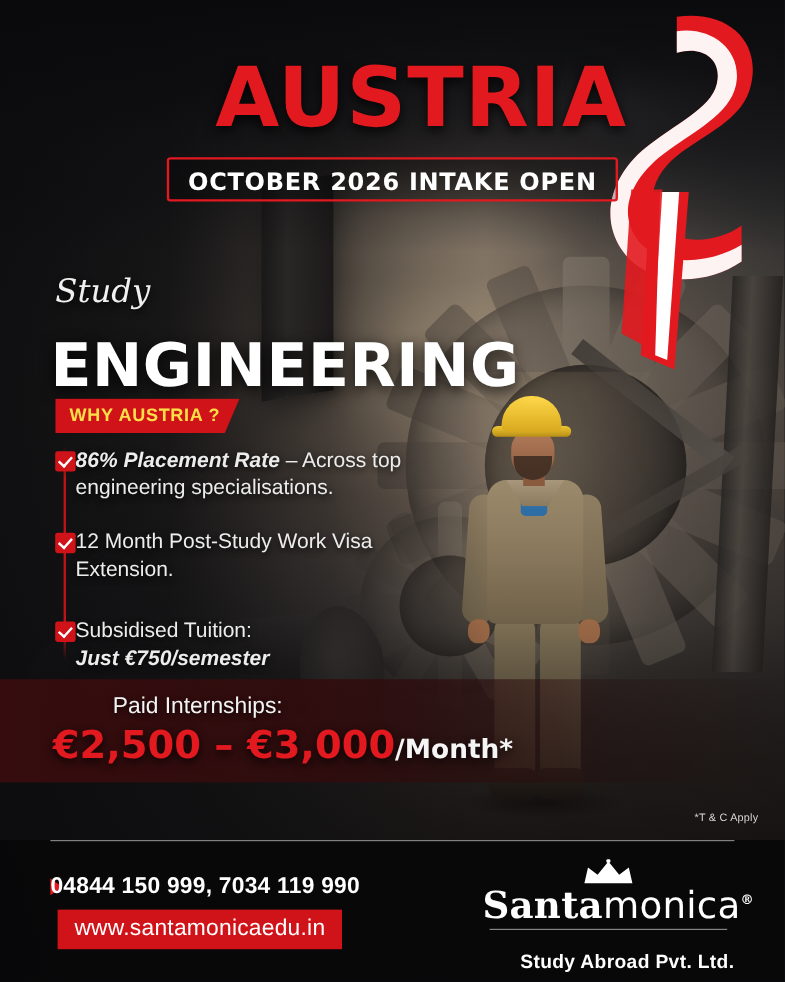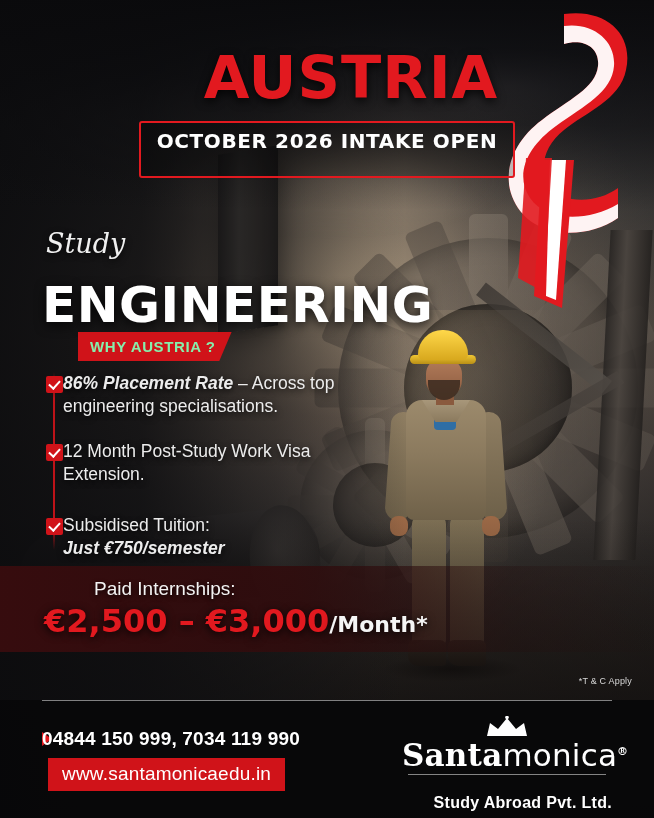--- a/index.html
+++ b/index.html
@@ -206,33 +206,33 @@
   .ribbon { position: absolute; right: 18px; top: 8px; width: 190px; height: 300px; }
 
   
   .headline {
     position: absolute; left: 0; right: 0; top: 48px;
     text-align: center;
   }
   .headline .title {
     font-family: "DejaVu Sans", sans-serif;
     font-weight: 700;
-    font-size: 59px;
+    font-size: 69px;
     letter-spacing: 1px;
     color: #e8module;
     color: #ededed;
     line-height: 1;
     text-shadow: 0 3px 10px rgba(0,0,0,.8);
     margin-left: 48px;
   }
   .title .red { color: #e2191f; }
   .intake {
     display: inline-block;
     margin-top: 14px;
-    padding: 6px 16px 23px;
+    padding: 6px 16px 3px;
     border: 2px solid #e2191f;
     border-radius: 3px;
     background: rgba(0,0,0,.25);
     color: #ffffff;
     font-family: "DejaVu Sans", sans-serif;
     font-weight: 700;
     font-size: 20px;
     letter-spacing: .6px;
   }
 
@@ -252,27 +252,26 @@
     font-size: 50px;
     letter-spacing: .5px;
     color: #ffffff;
     text-shadow: 0 3px 12px rgba(0,0,0,.85);
   }
 
   
   .why-tag {
     position: absolute; left: 46px; top: 332px;
     background: #d01319;
-    color: #86efac;
+    color: #fde047;
     font-weight: 700;
     font-size: 15px;
     letter-spacing: .6px;
     padding: 6px 16px 6px 12px;
     clip-path: polygon(0 0, 100% 0, 92% 100%, 0 100%);
-    margin-left: 32px;
   }
 
   
   .bullets { position: absolute; left: 46px; top: 372px; width: 340px; }
   .bullet { display: flex; gap: 0; margin-bottom: 22px; }
   .check {
     flex: 0 0 auto;
     width: 17px; height: 17px;
     margin-top: 4px;
     background: #d01319;

